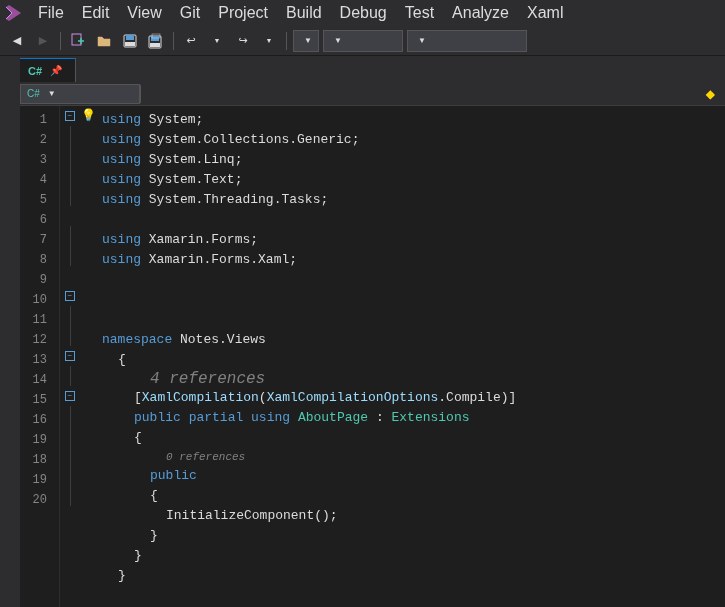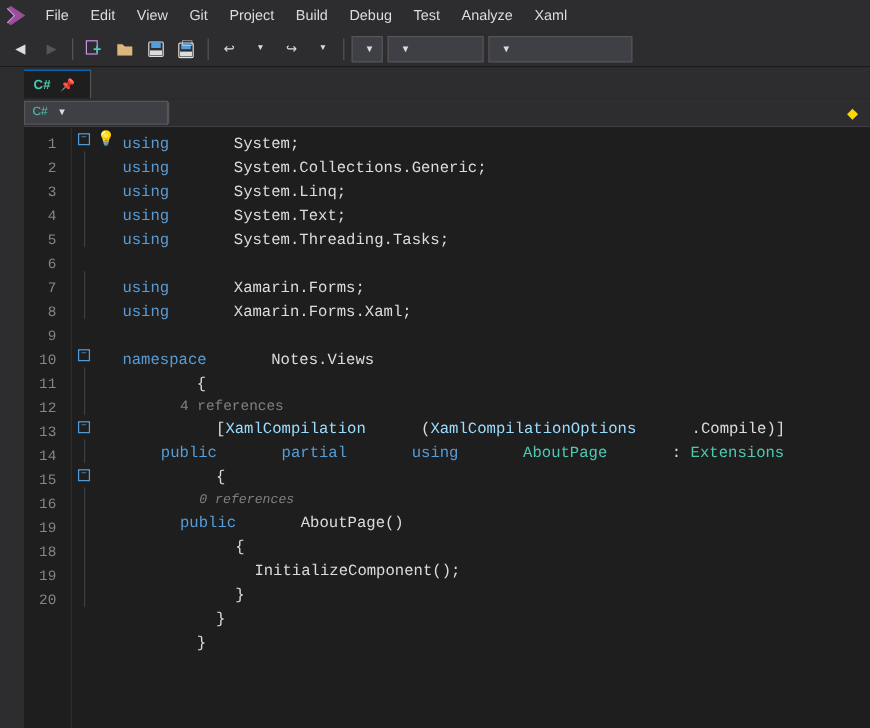--- a/index.html
+++ b/index.html
@@ -21,21 +21,21 @@
       padding: 0 4px;
       gap: 2px;
     }
     .vs-logo {
       width: 20px;
       height: 20px;
       margin-right: 4px;
     }
     .menu-item {
       color: #dcdcdc;
-      font-size: 12px;
+      font-size: 16px;
       padding: 2px 8px;
       cursor: pointer;
       height: 100%;
       display: flex;
       align-items: center;
     }
 
     
     .toolbar {
       background: #2d2d30;
@@ -251,21 +251,21 @@
       display: flex;
       align-items: center;
       padding-left: 4px;
       white-space: pre;
     }
 
     
     .kw { color: #569cd6; } 
     .kw-blue { color: #4ec9b0; } 
     .attr { color: #9cdcfe; }
-    .plain { color: #dcdcdc; padding-left: 46px; }
+    .plain { color: #dcdcdc; }
   </style>
 </head>
 <body>
 
 <div class="menu-bar">
   <svg class="vs-logo" viewBox="0 0 20 20">
     <path d="M2 4l6 6-6 6 3 2 12-8-12-8z" fill="#9b4f9b"></path>
     <path d="M2 4l6 6-6 6" fill="none" stroke="#c792ea" stroke-width="1"></path>
   </svg>
   <div class="menu-item">File</div>
@@ -468,31 +468,31 @@
       <div class="code-content" id="code-content">
           <div class="code-line" style="padding-left: 4px;"><span class="kw">using</span><span class="plain"> System;</span></div>
           <div class="code-line" style="padding-left: 4px;"><span class="kw">using</span><span class="plain"> System.Collections.Generic;</span></div>
           <div class="code-line" style="padding-left: 4px;"><span class="kw">using</span><span class="plain"> System.Linq;</span></div>
           <div class="code-line" style="padding-left: 4px;"><span class="kw">using</span><span class="plain"> System.Text;</span></div>
           <div class="code-line" style="padding-left: 4px;"><span class="kw">using</span><span class="plain"> System.Threading.Tasks;</span></div>
           <div class="code-line" style="padding-left: 4px;"></div>
           <div class="code-line" style="padding-left: 4px;"><span class="kw">using</span><span class="plain"> Xamarin.Forms;</span></div>
           <div class="code-line" style="padding-left: 4px;"><span class="kw">using</span><span class="plain"> Xamarin.Forms.Xaml;</span></div>
           <div class="code-line" style="padding-left: 4px;"></div>
-          <div class="code-line" style="padding-left: 4px;"><span class="kw">namespace</span><span class="plain"> Notes.Views</span></div>
+          <div class="code-line" style="padding-left: 4px; margin-top: 40px;"><span class="kw">namespace</span><span class="plain"> Notes.Views</span></div>
           <div class="code-line" style="padding-left: 20px;"><span class="plain">{</span></div>
           <div>
-            <div style="height: 18px; display: flex; align-items: center; padding-left: 52px; color: rgb(128, 128, 128); font-size: 12px; ">4 references</div>
+            <div style="height: 18px; display: flex; align-items: center; padding-left: 52px; color: rgb(128, 128, 128); font-size: 16px; font-style: italic;">4 references</div>
             <div class="code-line" style="padding-left: 36px;"><span class="plain">[</span><span class="attr">XamlCompilation</span><span class="plain">(</span><span class="attr">XamlCompilationOptions</span><span class="plain">.Compile)]</span></div>
           </div>
           <div class="code-line" style="padding-left: 36px;"><span class="kw">public</span><span class="plain"> </span><span class="kw">partial</span><span class="plain"> </span><span class="kw">using</span><span class="plain"> </span><span class="kw-blue">AboutPage</span><span class="plain"> : </span><span class="kw-blue">Extensions</span></div>
           <div class="code-line" style="padding-left: 36px;"><span class="plain">{</span></div>
           <div>
             <div style="height: 18px; display: flex; align-items: center; padding-left: 68px; color: rgb(128, 128, 128); font-size: 11px; font-style: italic;">0 references</div>
-            <div class="code-line" style="padding-left: 52px;"><span class="kw">public</span><span class="plain"> AboutPage()</span></div>
+            <div class="code-line" style="padding-left: 52px;"><span class="kw">public</span></div>
           </div>
           <div class="code-line" style="padding-left: 52px;"><span class="plain">{</span></div>
           <div class="code-line" style="padding-left: 68px;"><span class="plain">InitializeComponent();</span></div>
           <div class="code-line" style="padding-left: 52px;"><span class="plain">}</span></div>
           <div class="code-line" style="padding-left: 36px;"><span class="plain">}</span></div>
           <div class="code-line" style="padding-left: 20px;"><span class="plain">}</span></div>
         </div>
     </div>
 
   </div>

